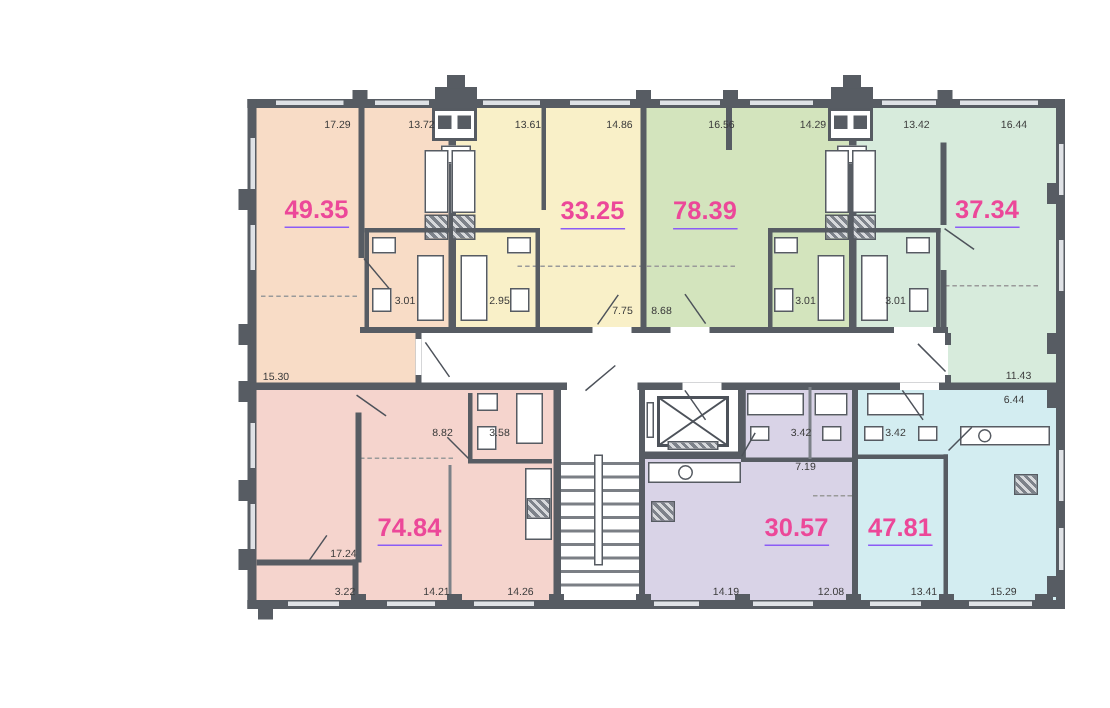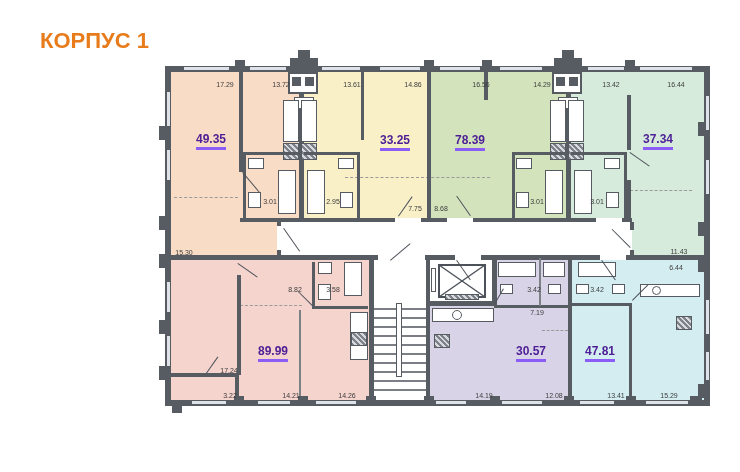--- a/index.html
+++ b/index.html
@@ -6,35 +6,34 @@
   #canvas{position:relative;width:740px;height:472px;background:#ffffff;overflow:hidden;
           font-family:"Liberation Sans",sans-serif;}
   .t1{position:absolute;font-weight:bold;color:#e87b1a;font-size:22px;}
   .t3{position:absolute;font-weight:bold;color:#111;font-size:16px;}
   .r{position:absolute;}
   .w{position:absolute;background:#575c63;}
   .gap{position:absolute;background:#ffffff;}
   .win{position:absolute;background:#dfe2e6;}
   .pil{position:absolute;background:#575c63;}
   .dim{position:absolute;transform:translate(-50%,-50%);font-size:7px;color:#3c3c3c;white-space:nowrap;}
-  .area{position:absolute;transform:translate(-50%,-50%);font-size:12px;font-weight:bold;color:#4c1d95;
-        border-bottom:3px solid #8b5cf6;padding-bottom:1px;white-space:nowrap;}
+  .area{position:absolute;transform:translate(-50%,-50%);font-size:17px;font-weight:bold;color:#ec4899;
+        border-bottom:1px solid #8b5cf6;padding-bottom:1px;white-space:nowrap;}
   .fx{position:absolute;background:#fff;border:1px solid #565b62;box-sizing:border-box;}
   .hatch{position:absolute;background:repeating-linear-gradient(45deg,#7d828a 0 2px,#d7d9dc 2px 4px);border:1px solid #565b62;box-sizing:border-box;}
   .sw{position:absolute;height:0;border-top:1px solid #4d525a;transform-origin:0 0;}
   .dash{position:absolute;height:0;border-top:1px dashed #9a9a9a;}
   .tread{position:absolute;height:2px;background:rgba(90,95,102,.8);}
   .circ{position:absolute;background:#fff;border:1px solid #565b62;border-radius:50%;box-sizing:border-box;}
 </style>
 </head>
 <body>
 
 <div id="canvas">
 
-  <div class="t1" style="left:40px;top:28px;">КОРПУС 1</div>
 
   <div class="r" style="left:168px;top:69px;width:135px;height:189px;background:#f8dcc6;"></div>
   <div class="r" style="left:303px;top:69px;width:127px;height:153px;background:#f9f0c8;"></div>
   <div class="r" style="left:430px;top:69px;width:138px;height:153px;background:#d3e4bd;"></div>
   <div class="r" style="left:568px;top:69px;width:136px;height:189px;background:#d7ebdc;"></div>
   <div class="r" style="left:168px;top:258px;width:204px;height:144px;background:#f5d4cd;"></div>
   <div class="r" style="left:430px;top:258px;width:138px;height:144px;background:#d9d3e7;"></div>
   <div class="r" style="left:568px;top:258px;width:136px;height:144px;background:#d3edf1;"></div>
 
   <div class="r" style="left:278px;top:222px;width:354px;height:36px;background:#fff;"></div>
@@ -236,21 +235,21 @@
   <div class="pil" style="left:490px;top:396px;width:10px;height:8px;"></div>
   <div class="pil" style="left:564px;top:396px;width:10px;height:8px;"></div>
   <div class="pil" style="left:626px;top:396px;width:10px;height:8px;"></div>
   <div class="pil" style="left:690px;top:396px;width:12px;height:10px;"></div>
   <div class="pil" style="left:172px;top:406px;width:10px;height:7px;"></div>
 
   <div class="area" style="left:211px;top:141px;">49.35</div>
   <div class="area" style="left:395px;top:142px;">33.25</div>
   <div class="area" style="left:470px;top:142px;">78.39</div>
   <div class="area" style="left:658px;top:141px;">37.34</div>
-  <div class="area" style="left:273px;top:353px;">89.99</div>
+  <div class="area" style="left:273px;top:353px;">74.84</div>
   <div class="area" style="left:531px;top:353px;">30.57</div>
   <div class="area" style="left:600px;top:353px;">47.81</div>
 
   <div class="dim" style="left:225px;top:84px;">17.29</div>
   <div class="dim" style="left:281px;top:84px;">13.72</div>
   <div class="dim" style="left:352px;top:84px;">13.61</div>
   <div class="dim" style="left:413px;top:84px;">14.86</div>
   <div class="dim" style="left:481px;top:84px;">16.56</div>
   <div class="dim" style="left:542px;top:84px;">14.29</div>
   <div class="dim" style="left:611px;top:84px;">13.42</div>

